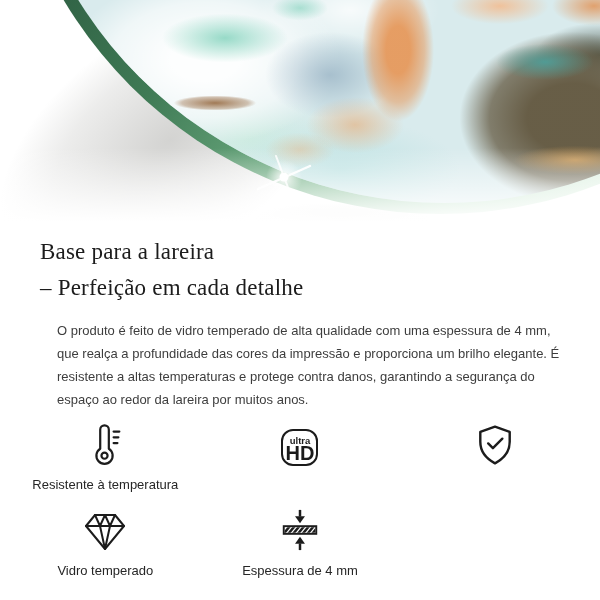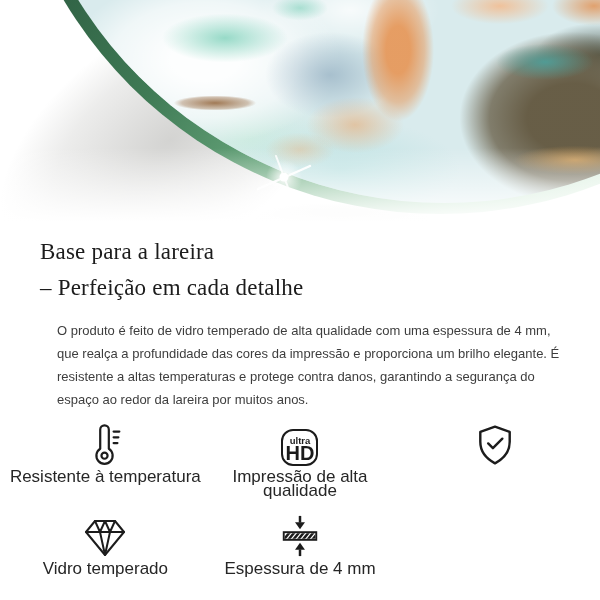--- a/index.html
+++ b/index.html
@@ -71,21 +71,21 @@
     font-size:13px;line-height:23px;color:#3d3d3d;
   }
 
   
   .features{
     margin-top:9px;display:grid;grid-template-columns:repeat(3,1fr);
     row-gap:14px;padding:0 8px;
   }
   .feature{display:flex;flex-direction:column;align-items:center;}
   .icon-box{height:46px;display:flex;align-items:flex-end;justify-content:center;}
-  .feature-label{margin-top:4px;font-size:17px;line-height:14px;color:#262626;text-align:center;}
+  .feature-label{margin-top:12px;font-size:13px;line-height:14px;color:#262626;text-align:right;}
   .uhd-badge{
     width:33px;height:33px;border:2.5px solid #1b1b1b;border-radius:12px;
     display:flex;flex-direction:column;align-items:center;justify-content:center;
   }
   .uhd-top{font-size:9.5px;font-weight:700;line-height:10px;color:#1b1b1b;}
   .uhd-bottom{font-size:20px;font-weight:700;line-height:14px;color:#1b1b1b;}
   svg .ink{stroke:#1c1c1c;}
 </style>
 </head>
 <body>
@@ -130,21 +130,20 @@
       <div class="feature-label">Resistente à temperatura</div>
     </div>
 
     <div class="feature">
       <div class="icon-box">
         <div class="uhd-badge">
           <span class="uhd-top">ultra</span>
           <span class="uhd-bottom">HD</span>
         </div>
       </div>
-      <div class="feature-label">Impressão de alta qualidade</div>
     </div>
 
     <div class="feature">
       <div class="icon-box">
         <svg width="38" height="42" viewBox="0 0 36 40">
           <g fill="none" stroke="#1c1c1c" stroke-width="2.3" stroke-linecap="round" stroke-linejoin="round">
             <path d="M18 2.5 L32 7.5 V17 C32 26.5 26.5 33 18 37.5 C9.5 33 4 26.5 4 17 V7.5 Z"></path>
             <path d="M11.5 18.5 L16 23 L25 14"></path>
           </g>
         </svg>

